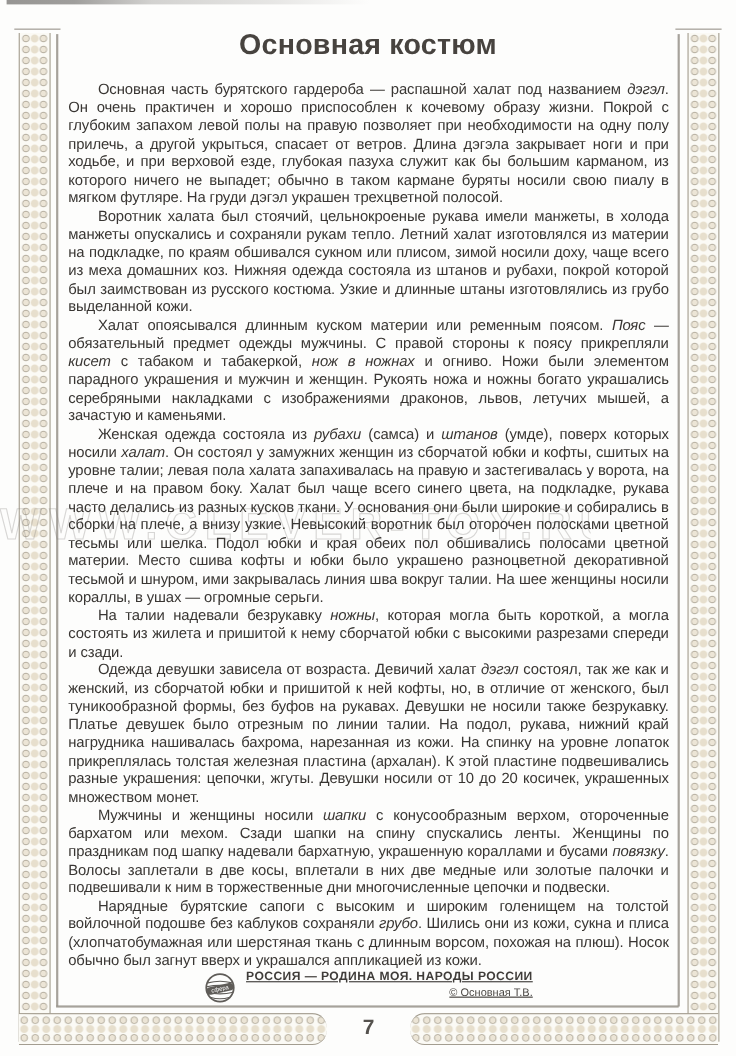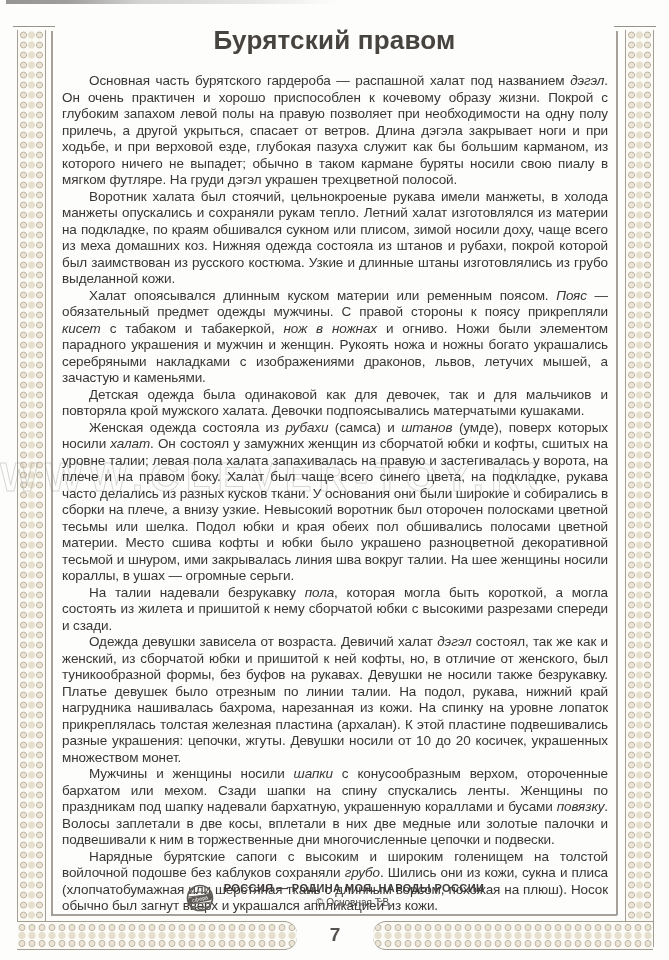--- a/index.html
+++ b/index.html
@@ -83,21 +83,21 @@
     color:rgba(255,255,255,0);
     -webkit-text-stroke:1px rgba(128,126,122,.30);
     pointer-events:none;overflow:hidden;
   }
 
   .footer{
     position:absolute;top:882px;left:0;width:669px;
     display:flex;justify-content:center;align-items:flex-start;gap:9px;
   }
   .footer-logo{flex:0 0 auto;margin-top:1px;}
-  .footer-text{text-align:center;}
+  .footer-text{text-align:right;text-decoration:underline;}
   .footer-series{font-size:11px;font-weight:bold;letter-spacing:.4px;color:#3f3c39;}
   .footer-copy{font-size:10px;color:#4a4744;margin-top:3px;}
 
   .page-number{
     position:absolute;top:923px;left:297px;width:76px;height:24px;
     text-align:center;font-size:19px;font-weight:bold;color:var(--pagenum-color);
     line-height:24px;
   }
 </style>
 </head>
@@ -110,29 +110,28 @@
 <div class="lace lace-v lace-left"></div>
 <div class="lace lace-v lace-right"></div>
 <div class="lace lace-h lace-bottom-l"></div>
 <div class="lace lace-h lace-bottom-r"></div>
 <div class="inner-line inner-left"></div>
 <div class="inner-line inner-right"></div>
 <div class="inner-line inner-bottom"></div>
 
 <div class="watermark">WWW.CLEVER-TOY.RU</div>
 
-<h1 class="page-title">Бурятский правом</h1>
+<h1 class="page-title">Основная костюм</h1>
 
 <div class="text-body">
     <p class="para"><span>Основная часть бурятского гардероба — распашной халат под названием </span><em>дэгэл</em><span>. Он очень практичен и хорошо приспособлен к кочевому образу жизни. Покрой с глубоким запахом левой полы на правую позволяет при необходимости на одну полу прилечь, а другой укрыться, спасает от ветров. Длина дэгэла закрывает ноги и при ходьбе, и при верховой езде, глубокая пазуха служит как бы большим карманом, из которого ничего не выпадет; обычно в таком кармане буряты носили свою пиалу в мягком футляре. На груди дэгэл украшен трехцветной полосой.</span></p>
     <p class="para"><span>Воротник халата был стоячий, цельнокроеные рукава имели манжеты, в холода манжеты опускались и сохраняли рукам тепло. Летний халат изготовлялся из материи на подкладке, по краям обшивался сукном или плисом, зимой носили доху, чаще всего из меха домашних коз. Нижняя одежда состояла из штанов и рубахи, покрой которой был заимствован из русского костюма. Узкие и длинные штаны изготовлялись из грубо выделанной кожи.</span></p>
     <p class="para"><span>Халат опоясывался длинным куском материи или ременным поясом. </span><em>Пояс</em><span> — обязательный предмет одежды мужчины. С правой стороны к поясу прикрепляли </span><em>кисет</em><span> с табаком и табакеркой, </span><em>нож в ножнах</em><span> и огниво. Ножи были элементом парадного украшения и мужчин и женщин. Рукоять ножа и ножны богато украшались серебряными накладками с изображениями драконов, львов, летучих мышей, а зачастую и каменьями.</span></p>
-    <p class="para"><span>Детская одежда была одинаковой как для девочек, так и для мальчиков и повторяла крой мужского халата. Девочки подпоясывались матерчатыми кушаками.</span></p>
     <p class="para"><span>Женская одежда состояла из </span><em>рубахи</em><span> (самса) и </span><em>штанов</em><span> (умде), поверх которых носили </span><em>халат</em><span>. Он состоял у замужних женщин из сборчатой юбки и кофты, сшитых на уровне талии; левая пола халата запахивалась на правую и застегивалась у ворота, на плече и на правом боку. Халат был чаще всего синего цвета, на подкладке, рукава часто делались из разных кусков ткани. У основания они были широкие и собирались в сборки на плече, а внизу узкие. Невысокий воротник был оторочен полосками цветной тесьмы или шелка. Подол юбки и края обеих пол обшивались полосами цветной материи. Место сшива кофты и юбки было украшено разноцветной декоративной тесьмой и шнуром, ими закрывалась линия шва вокруг талии. На шее женщины носили кораллы, в ушах — огромные серьги.</span></p>
-    <p class="para"><span>На талии надевали безрукавку </span><em>пола</em><span>, которая могла быть короткой, а могла состоять из жилета и пришитой к нему сборчатой юбки с высокими разрезами спереди и сзади.</span></p>
+    <p class="para"><span>На талии надевали безрукавку </span><em>ножны</em><span>, которая могла быть короткой, а могла состоять из жилета и пришитой к нему сборчатой юбки с высокими разрезами спереди и сзади.</span></p>
     <p class="para"><span>Одежда девушки зависела от возраста. Девичий халат </span><em>дэгэл</em><span> состоял, так же как и женский, из сборчатой юбки и пришитой к ней кофты, но, в отличие от женского, был туникообразной формы, без буфов на рукавах. Девушки не носили также безрукавку. Платье девушек было отрезным по линии талии. На подол, рукава, нижний край нагрудника нашивалась бахрома, нарезанная из кожи. На спинку на уровне лопаток прикреплялась толстая железная пластина (архалан). К этой пластине подвешивались разные украшения: цепочки, жгуты. Девушки носили от 10 до 20 косичек, украшенных множеством монет.</span></p>
     <p class="para"><span>Мужчины и женщины носили </span><em>шапки</em><span> с конусообразным верхом, отороченные бархатом или мехом. Сзади шапки на спину спускались ленты. Женщины по праздникам под шапку надевали бархатную, украшенную кораллами и бусами </span><em>повязку</em><span>. Волосы заплетали в две косы, вплетали в них две медные или золотые палочки и подвешивали к ним в торжественные дни многочисленные цепочки и подвески.</span></p>
     <p class="para"><span>Нарядные бурятские сапоги с высоким и широким голенищем на толстой войлочной подошве без каблуков сохраняли </span><em>грубо</em><span>. Шились они из кожи, сукна и плиса (хлопчатобумажная или шерстяная ткань с длинным ворсом, похожая на плюш). Носок обычно был загнут вверх и украшался аппликацией из кожи.</span></p>
   </div>
 
 <div class="footer">
   <span class="footer-logo">
     <svg width="30" height="30" viewBox="0 0 30 30" aria-hidden="true">
       <circle cx="15" cy="15" r="12.5" fill="none" stroke="#5f5c58" stroke-width="1.6"></circle>
       <path d="M4 10.5 Q15 7.5 26 10.5" fill="none" stroke="#5f5c58" stroke-width="1"></path>

